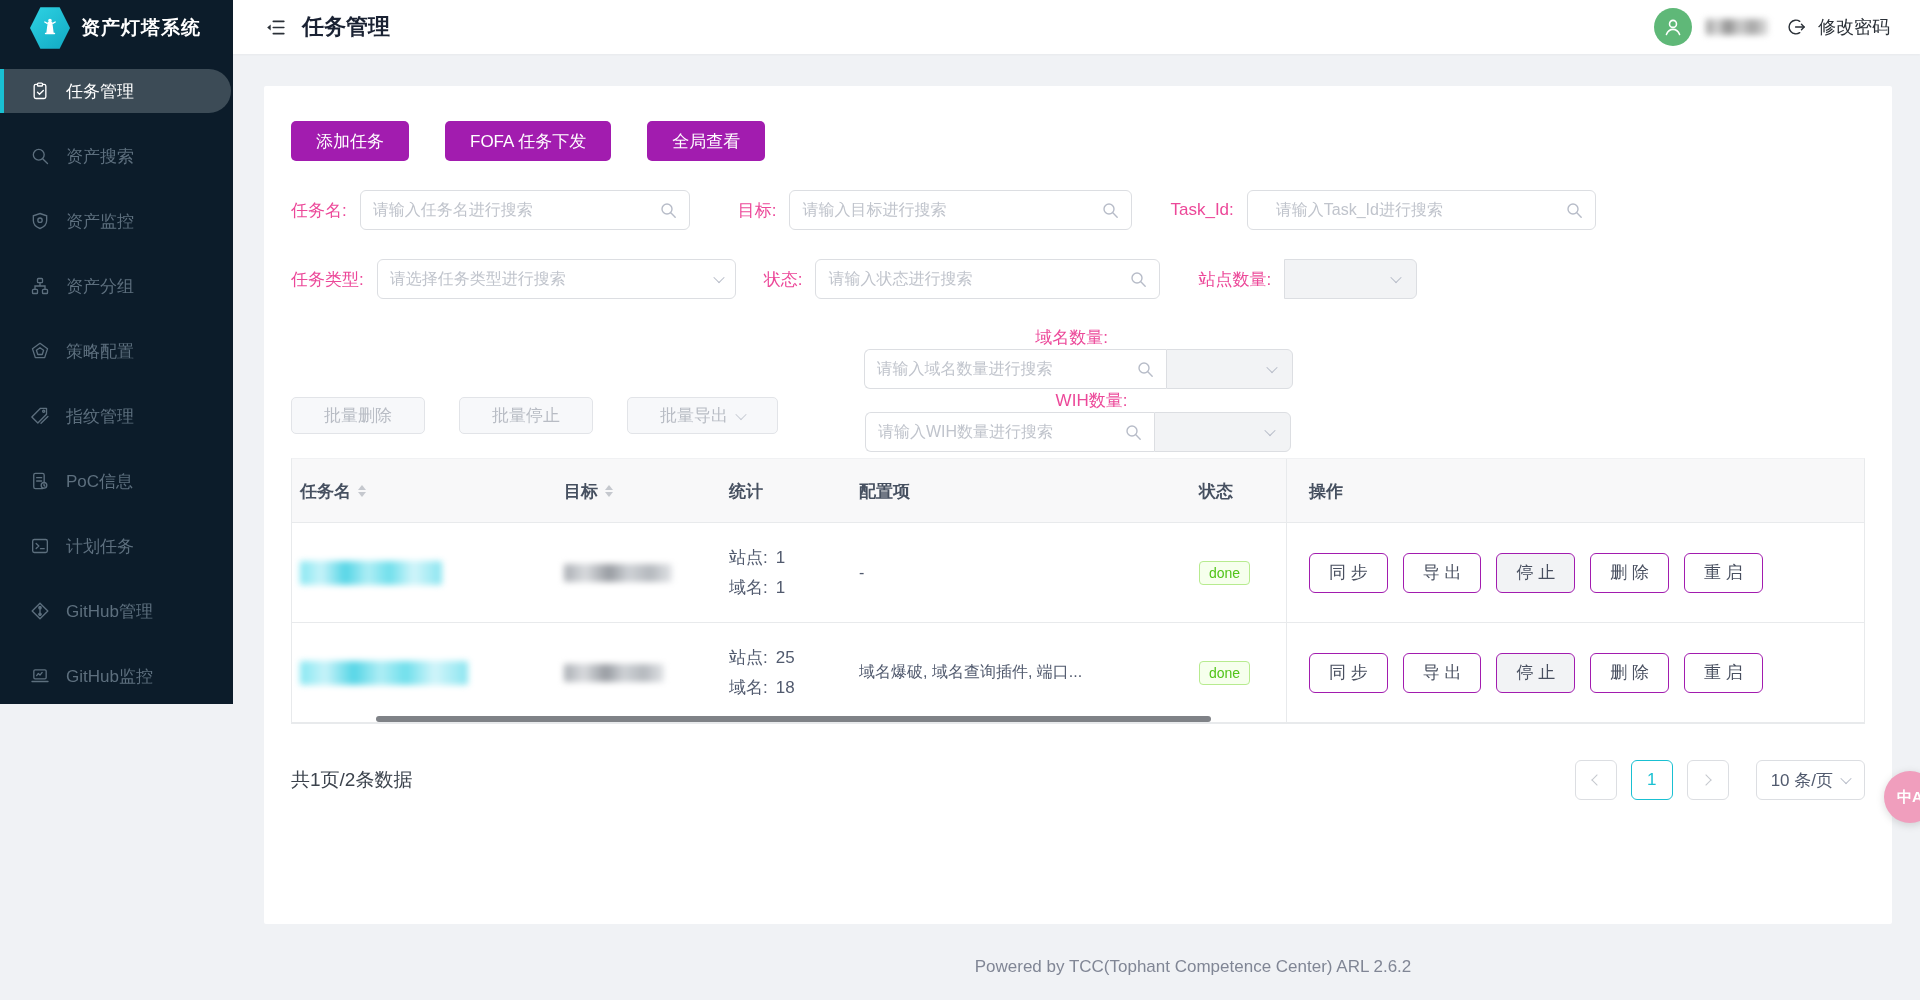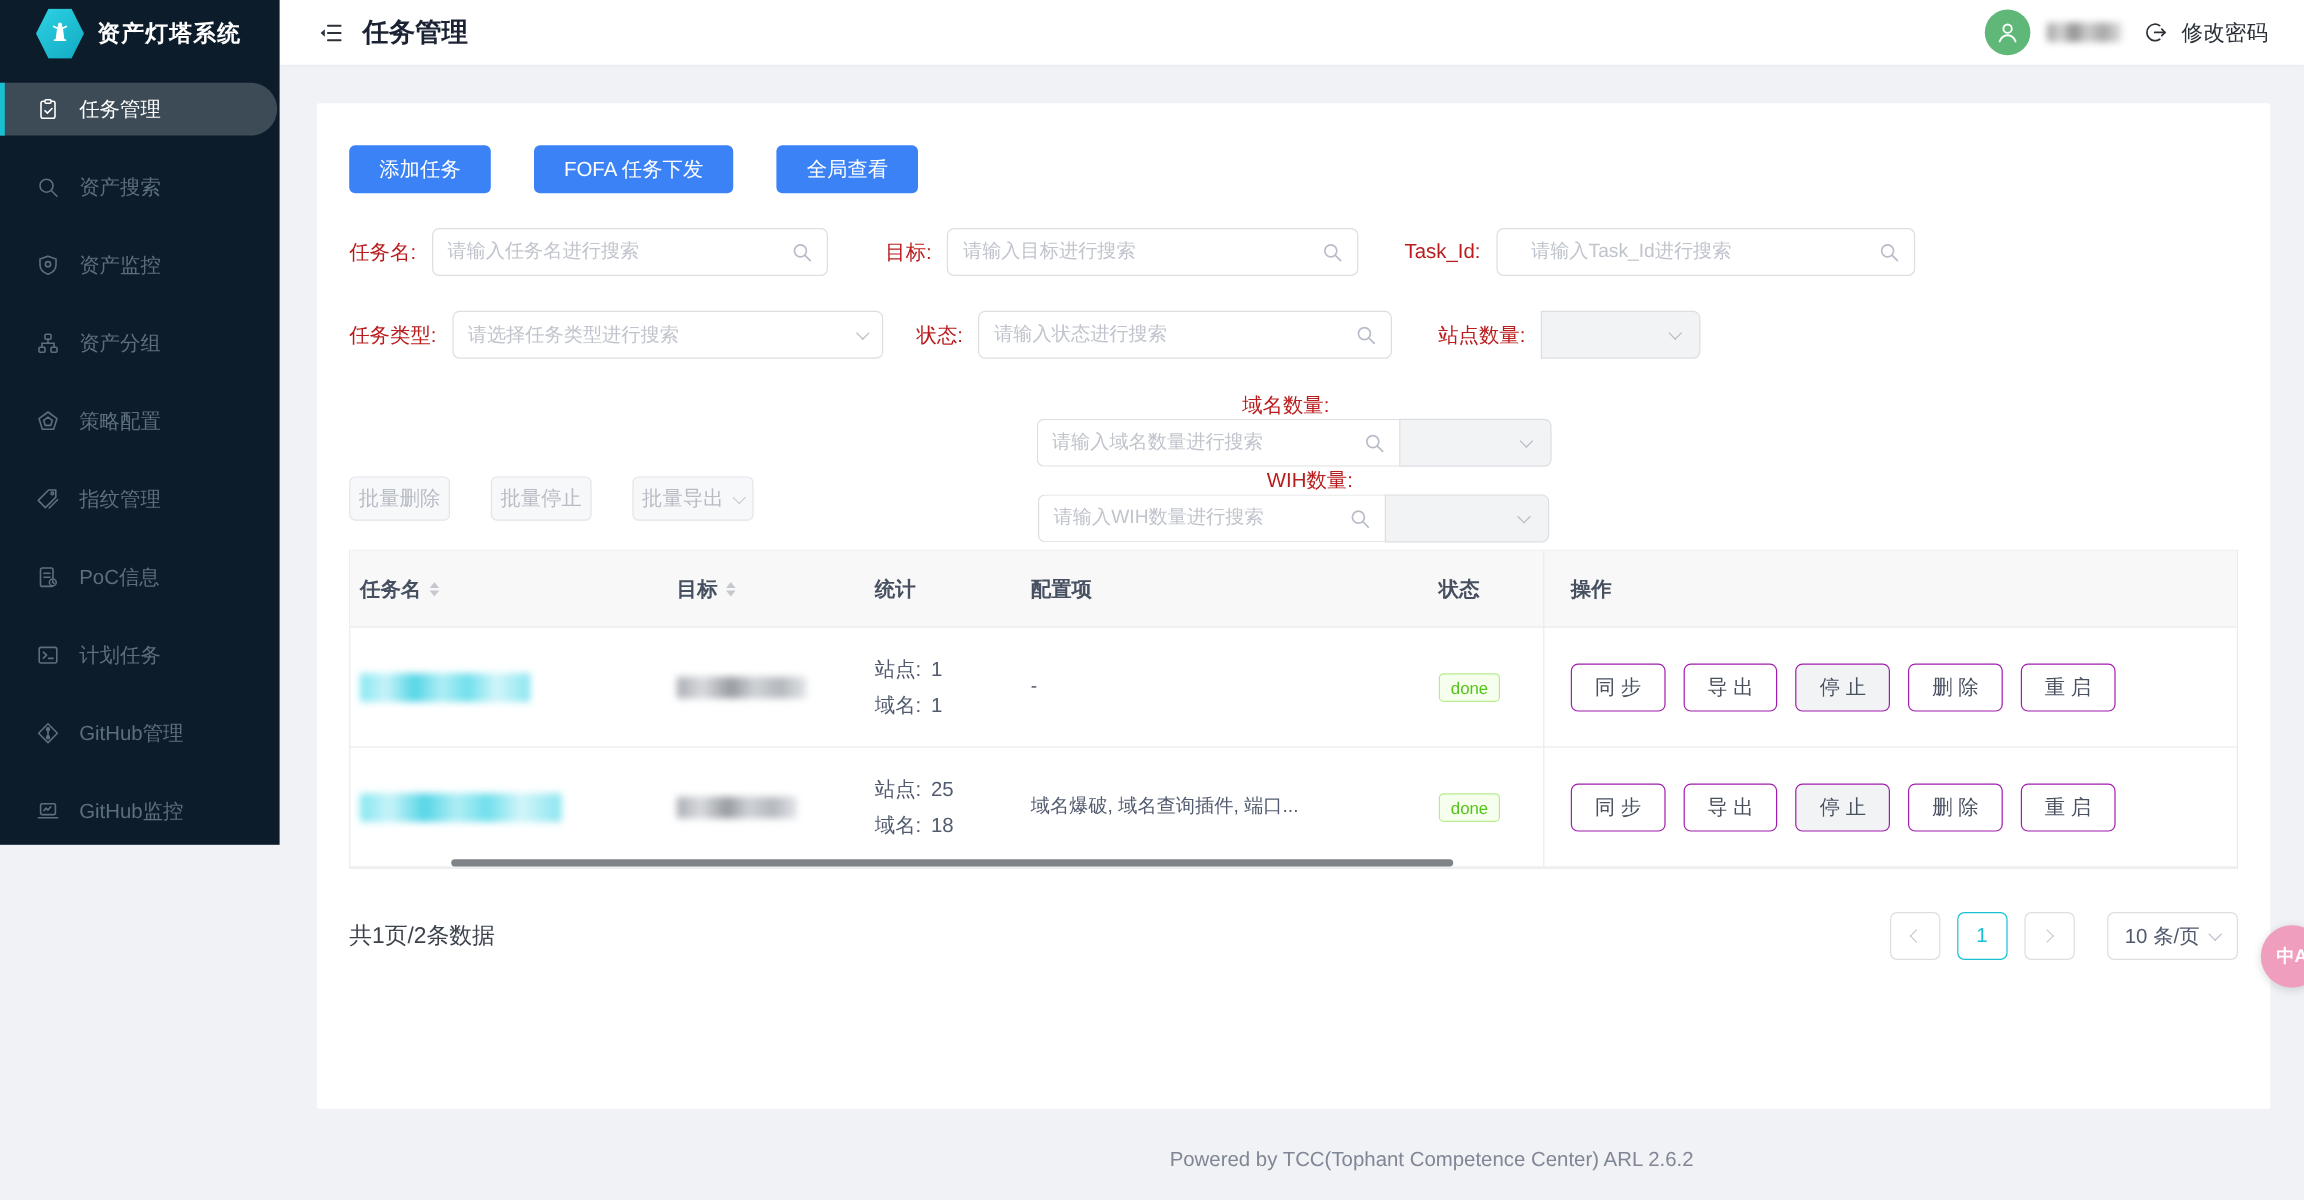--- a/index.html
+++ b/index.html
@@ -30,40 +30,40 @@
   .user-blur { width:62px; height:16px; margin-left:14px; border-radius:2px; filter:blur(3px);
                background:linear-gradient(90deg,#9a9a9a 0%,#d8d8d8 18%,#8f8f8f 35%,#cfcfcf 55%,#a5a5a5 75%,#e0e0e0 100%); }
   .logout-wrap { margin-left:18px; display:flex; align-items:center; cursor:pointer; }
   .pwd-link { font-size:18px; color:#2b3138; margin-left:12px; cursor:pointer; }
 
   
   .card { position:absolute; left:31px; top:86px; width:1628px; height:838px; background:#ffffff;
           border-radius:2px; padding:35px 27px 0; }
 
   .toolbar { height:40px; display:flex; margin-bottom:29px; }
-  .cy-btn { height:40px; padding:0 25px; margin-right:36px; border:none; border-radius:5px; background:#3b82f6;
+  .cy-btn { height:40px; padding:0 25px; margin-right:36px; border:none; border-radius:5px; background:#a21caf;
             color:#ffffff; font-size:17px; display:flex; align-items:center; cursor:pointer; font-family:inherit; }
 
   .frow { display:flex; align-items:center; height:40px; }
   .frow1 { margin-bottom:29px; } .frow2 { margin-bottom:27px; } .frow3 { margin-bottom:31px;flex-direction:column; }
-  .flabel { font-size:17px; color:#b91c1c; padding-right:13px; white-space:nowrap; }
+  .flabel { font-size:17px; color:#ec4899; padding-right:13px; white-space:nowrap; }
   .ibox { display:flex; align-items:center; height:40px; border:1px solid #dcdee2; border-radius:6px;
           background:#fff; padding:0 12px; }
   .ibox input { border:none; outline:none; flex:1; font-size:16px; color:#515a6e; background:transparent; min-width:0; font-family:inherit; }
   .ibox input::placeholder { color:#c0c4cc; }
   .ibox .ph { flex:1; font-size:16px; color:#c0c4cc; white-space:nowrap; overflow:hidden; }
   .igroup { display:flex; }
   .igroup .ibox { border-radius:6px 0 0 6px; border-right:none; }
   .gsel { background:#f2f3f5; border:1px solid #dcdee2; border-radius:0 6px 6px 0; display:flex;
           align-items:center; justify-content:flex-end; padding-right:16px; cursor:pointer; }
   .chev { width:8px; height:8px; border-right:1.6px solid #b7bcc8; border-bottom:1.6px solid #b7bcc8;
           transform:rotate(45deg) translate(-1px,-1px); display:inline-block; }
 
   .batch-row { height:37px; display:flex; margin-bottom:24px; }
-  .batch-btn { height:37px; padding:0 7px; margin-right:34px; border:1px solid #e2e4e8; border-radius:5px;
+  .batch-btn { height:37px; padding:0 32px; margin-right:34px; border:1px solid #e2e4e8; border-radius:5px;
                background:#f7f8fa; color:#b8bcc4; font-size:17px; display:flex; align-items:center; cursor:not-allowed; font-family:inherit; }
   .batch-btn .chev { margin-left:9px; border-color:#c8ccd4; }
 
   
   .tbl { position:relative; border:1px solid #e8eaec; border-top:1px solid #f0f1f3; }
   .trow { display:grid; grid-template-columns:264px 165px 130px 340px 95px 578px; align-items:center; }
   .thead { background:#f8f8f9; height:64px; border-bottom:1px solid #e8eaec; }
   .th { font-size:17px; font-weight:600; color:#465060; padding-left:8px; display:flex; align-items:center; height:64px; }
   .tbody-row { height:100px; border-bottom:1px solid #e8eaec; }
   .tbody-row:last-child { border-bottom:none; }

